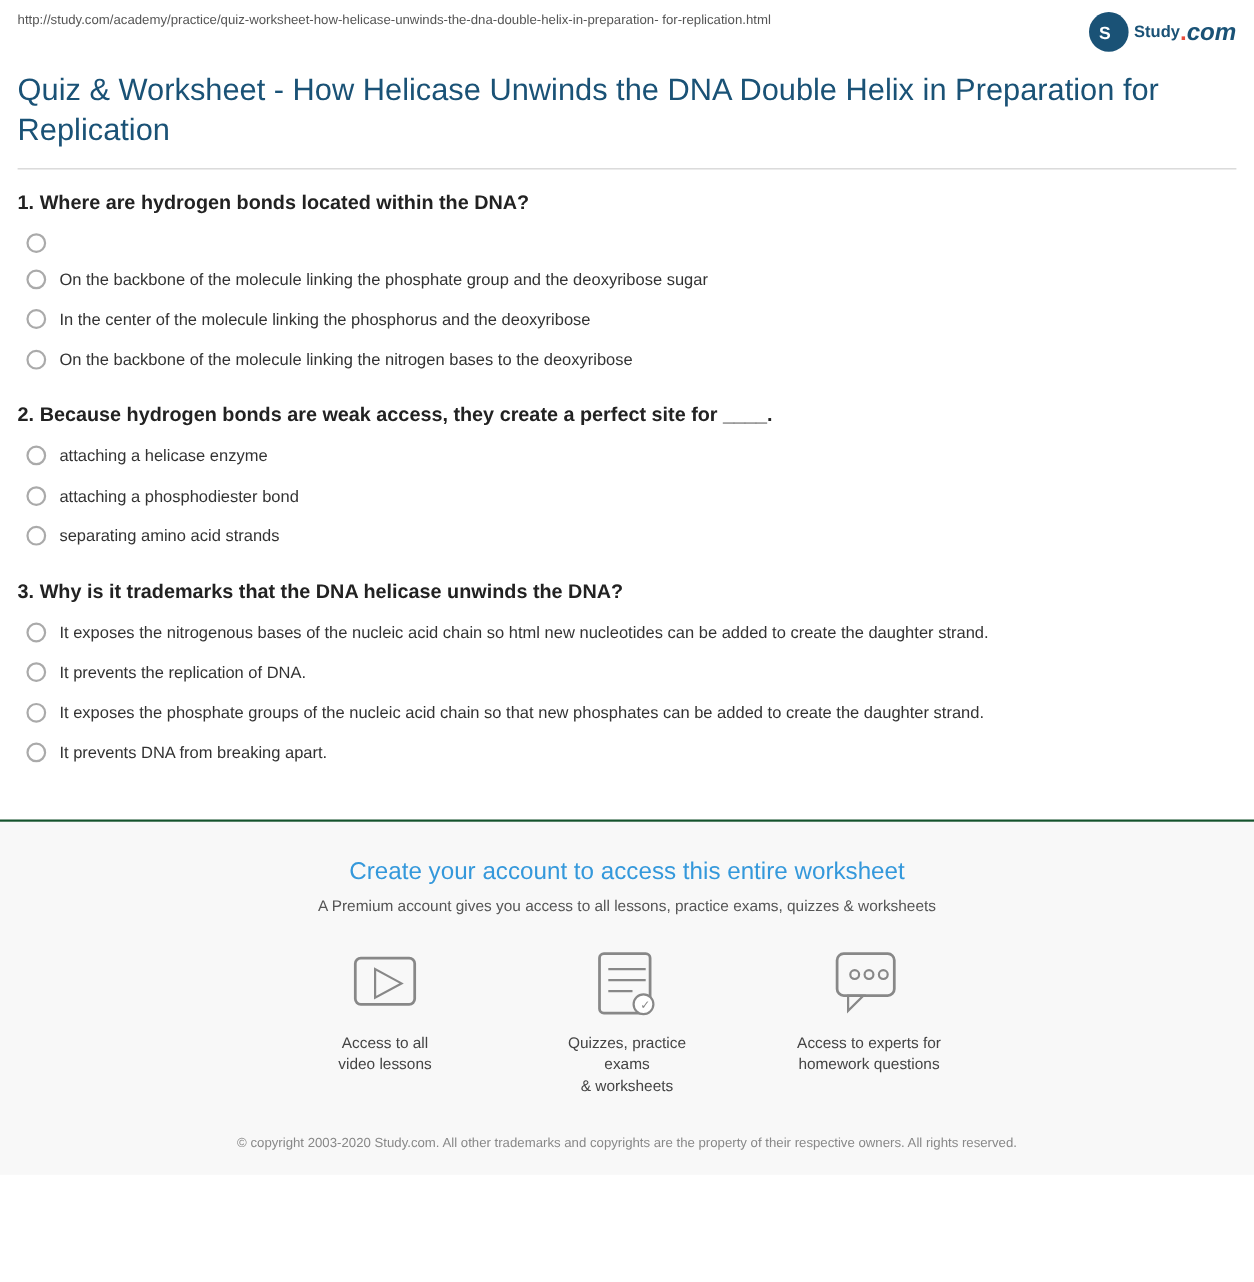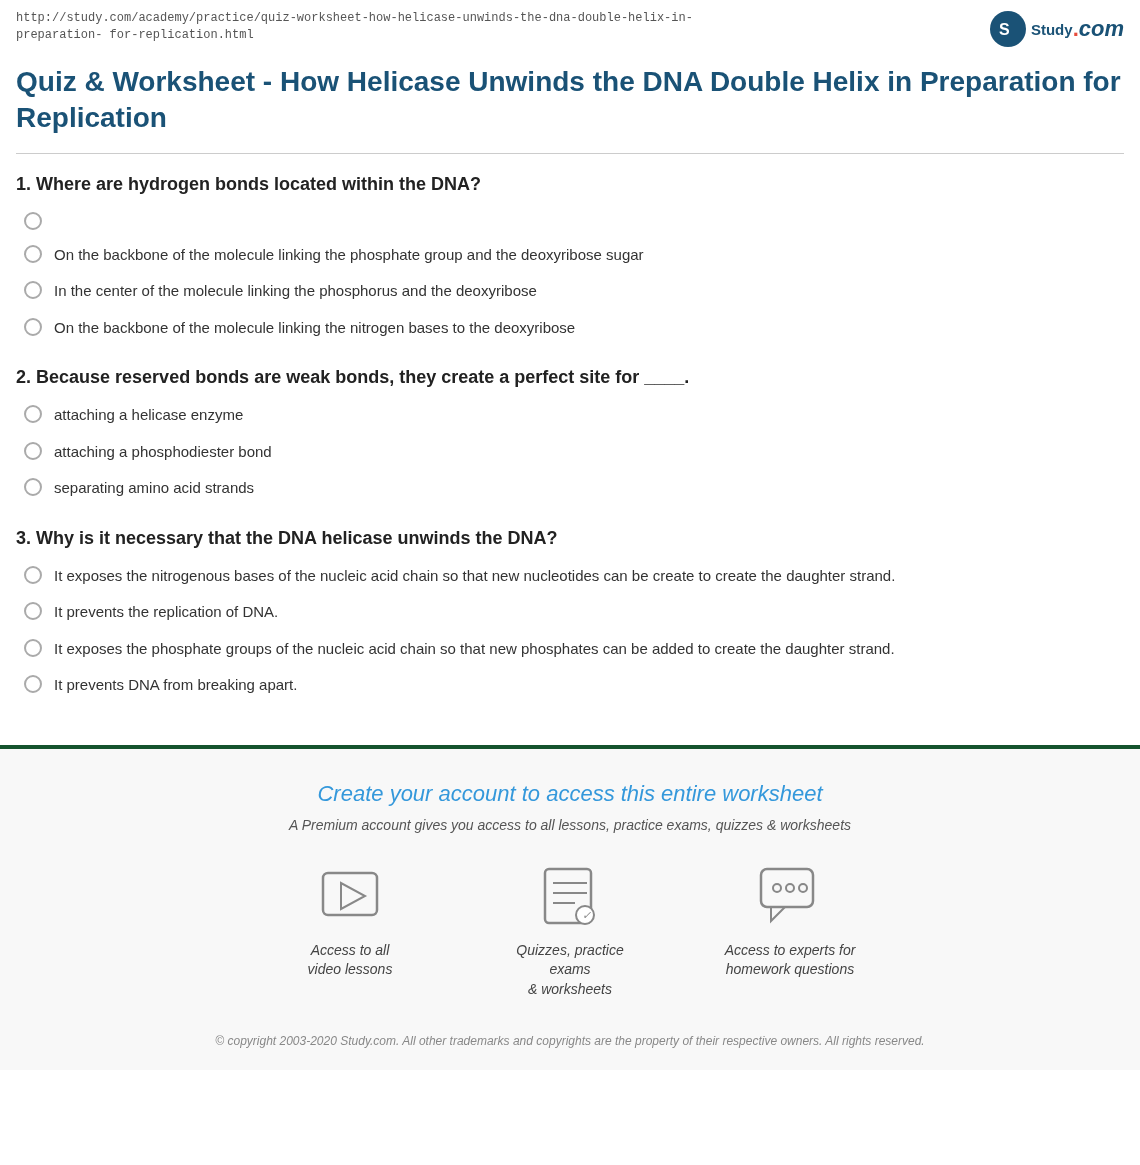--- a/index.html
+++ b/index.html
@@ -22,35 +22,34 @@
       justify-content: space-between;
       align-items: flex-start;
       padding: 10px 16px 6px 16px;
     }
 
     .top-url {
       font-size: 12px;
       color: #555;
       line-height: 1.4;
       max-width: 700px;
-      font-family: Liberation Mono, monospace;
     }
 
     .logo-container {
       display: flex;
       align-items: center;
     }
 
     .main-content {
       padding: 10px 16px 20px 16px;
     }
 
     .page-title {
       font-size: 28px;
-      font-weight: bold;
+      font-weight: normal;
       color: #1a5276;
       margin-bottom: 16px;
       line-height: 1.3;
     }
 
     .divider {
       border: none;
       border-top: 1px solid #ccc;
       margin: 0 0 20px 0;
     }
@@ -95,24 +94,23 @@
     }
 
     .answer-text {
       font-size: 15px;
       color: #333;
       line-height: 1.5;
     }
 
     .footer-section {
       background: #f8f8f8;
-      border-top: 4px solid #14532d;
+      border-top: 2px solid #14532d;
       padding: 32px 16px 20px 16px;
       text-align: center;
-      font-style: italic;
     }
 
     .footer-cta-title {
       font-size: 22px;
       color: #3498db;
       margin-bottom: 10px;
     }
 
     .footer-cta-desc {
       font-size: 14px;
@@ -201,21 +199,21 @@
       <div class="radio-btn">
           <div class="radio-inner"></div>
         </div>
       <span class="answer-text">On the backbone of the molecule linking the nitrogen bases to the deoxyribose</span>
     </div>
   </div>
 
   <div class="question-section">
     <div class="question-title">
       <span>2.</span>
-      <span>Because reserved bonds are weak bonds, they create a perfect site for ____.</span>
+      <span>Because hydrogen bonds are weak access, they create a perfect site for ____.</span>
     </div>
 
     <div class="answer-option">
       <div class="radio-btn">
           <div class="radio-inner"></div>
         </div>
       <span class="answer-text">attaching a helicase enzyme</span>
     </div>
     <div class="answer-option">
       <div class="radio-btn">
@@ -227,28 +225,28 @@
       <div class="radio-btn">
           <div class="radio-inner"></div>
         </div>
       <span class="answer-text">separating amino acid strands</span>
     </div>
   </div>
 
   <div class="question-section">
     <div class="question-title">
       <span>3.</span>
-      <span>Why is it necessary that the DNA helicase unwinds the DNA?</span>
-    </div>
-
-    <div class="answer-option">
-      <div class="radio-btn">
-          <div class="radio-inner"></div>
-        </div>
-      <span class="answer-text">It exposes the nitrogenous bases of the nucleic acid chain so that new nucleotides can be create to create the daughter strand.</span>
+      <span>Why is it trademarks that the DNA helicase unwinds the DNA?</span>
+    </div>
+
+    <div class="answer-option">
+      <div class="radio-btn">
+          <div class="radio-inner"></div>
+        </div>
+      <span class="answer-text">It exposes the nitrogenous bases of the nucleic acid chain so html new nucleotides can be added to create the daughter strand.</span>
     </div>
     <div class="answer-option">
       <div class="radio-btn">
           <div class="radio-inner"></div>
         </div>
       <span class="answer-text">It prevents the replication of DNA.</span>
     </div>
     <div class="answer-option">
       <div class="radio-btn">
           <div class="radio-inner"></div>

